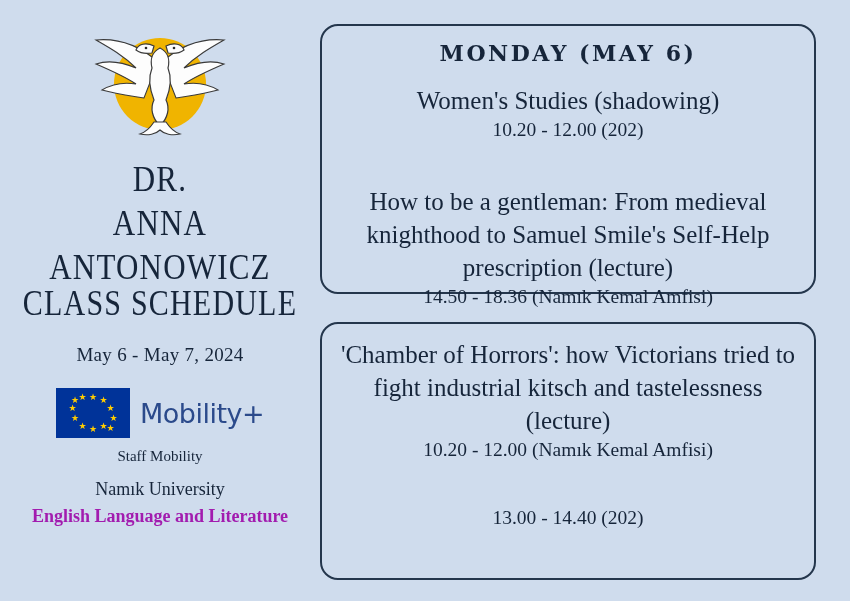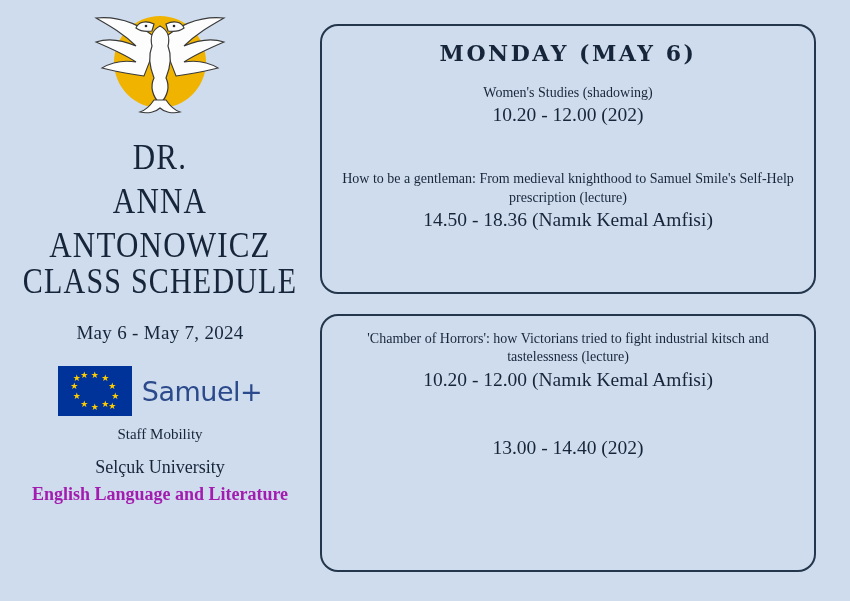--- a/index.html
+++ b/index.html
@@ -22,20 +22,21 @@
     flex-direction: row;
     box-sizing: border-box;
   }
 
   
   .left-col {
     width: 320px;
     display: flex;
     flex-direction: column;
     align-items: center;
+    padding-top: 22px;
     box-sizing: border-box;
   }
 
   .crest {
     width: 160px;
     height: 120px;
     position: relative;
     margin-bottom: 10px;
   }
   .crest svg { display: block; }
@@ -112,21 +113,21 @@
     font-weight: bold;
   }
 
   
   .right-col {
     flex: 1;
     padding: 24px 34px 0 0;
     box-sizing: border-box;
     display: flex;
     flex-direction: column;
-    gap: 20px;
+    gap: 28px;
   }
 
   .day-card {
     border: 2.5px solid #24364c;
     border-radius: 18px;
     padding: 14px 18px 18px 18px;
     box-sizing: border-box;
     text-align: center;
     background: transparent;
   }
@@ -143,21 +144,21 @@
     margin-bottom: 18px;
     font-variant: small-caps;
   }
 
   .event {
     margin-bottom: 18px;
     line-height: 1.32;
   }
   .event:last-child { margin-bottom: 0; margin-top: 8px; }
   .event-name {
-    font-size: 14px;
+    font-size: 25px;
     color: #16253a;
   }
   .event-time {
     font-size: 19.5px;
     color: #16253a;
   }
   .spacer-lg { height: 16px; }
 </style>
 </head>
 <body>
@@ -208,25 +209,25 @@
         <span class="star" style="left:53px; top:26px;">★</span>
         <span class="star" style="left:50px; top:36px;">★</span>
         <span class="star" style="left:43px; top:33.5px;">★</span>
         <span class="star" style="left:32.5px; top:36.5px;">★</span>
         <span class="star" style="left:22px; top:33.5px;">★</span>
         <span class="star" style="left:14.5px; top:26px;">★</span>
         <span class="star" style="left:12px; top:15.5px;">★</span>
         <span class="star" style="left:14.5px; top:8px;">★</span>
         <span class="star" style="left:22px; top:5px;">★</span>
       </div>
-      <div class="erasmus-word">Samuel+</div>
+      <div class="erasmus-word">Mobility+</div>
     </div>
 
     <div class="staff-mobility">Staff Mobility</div>
-    <div class="uni-line">Selçuk University</div>
+    <div class="uni-line">Namık University</div>
     <div class="dept-line">English Language and Literature</div>
   </div>
 
   <div class="right-col">
 
     <div class="day-card" id="card-monday">
       <div class="day-title">Monday  (May 6)</div>
       <div class="event">
         <div class="event-name">Women's Studies (shadowing)</div>
         <div class="event-time">10.20 - 12.00 (202)</div>

